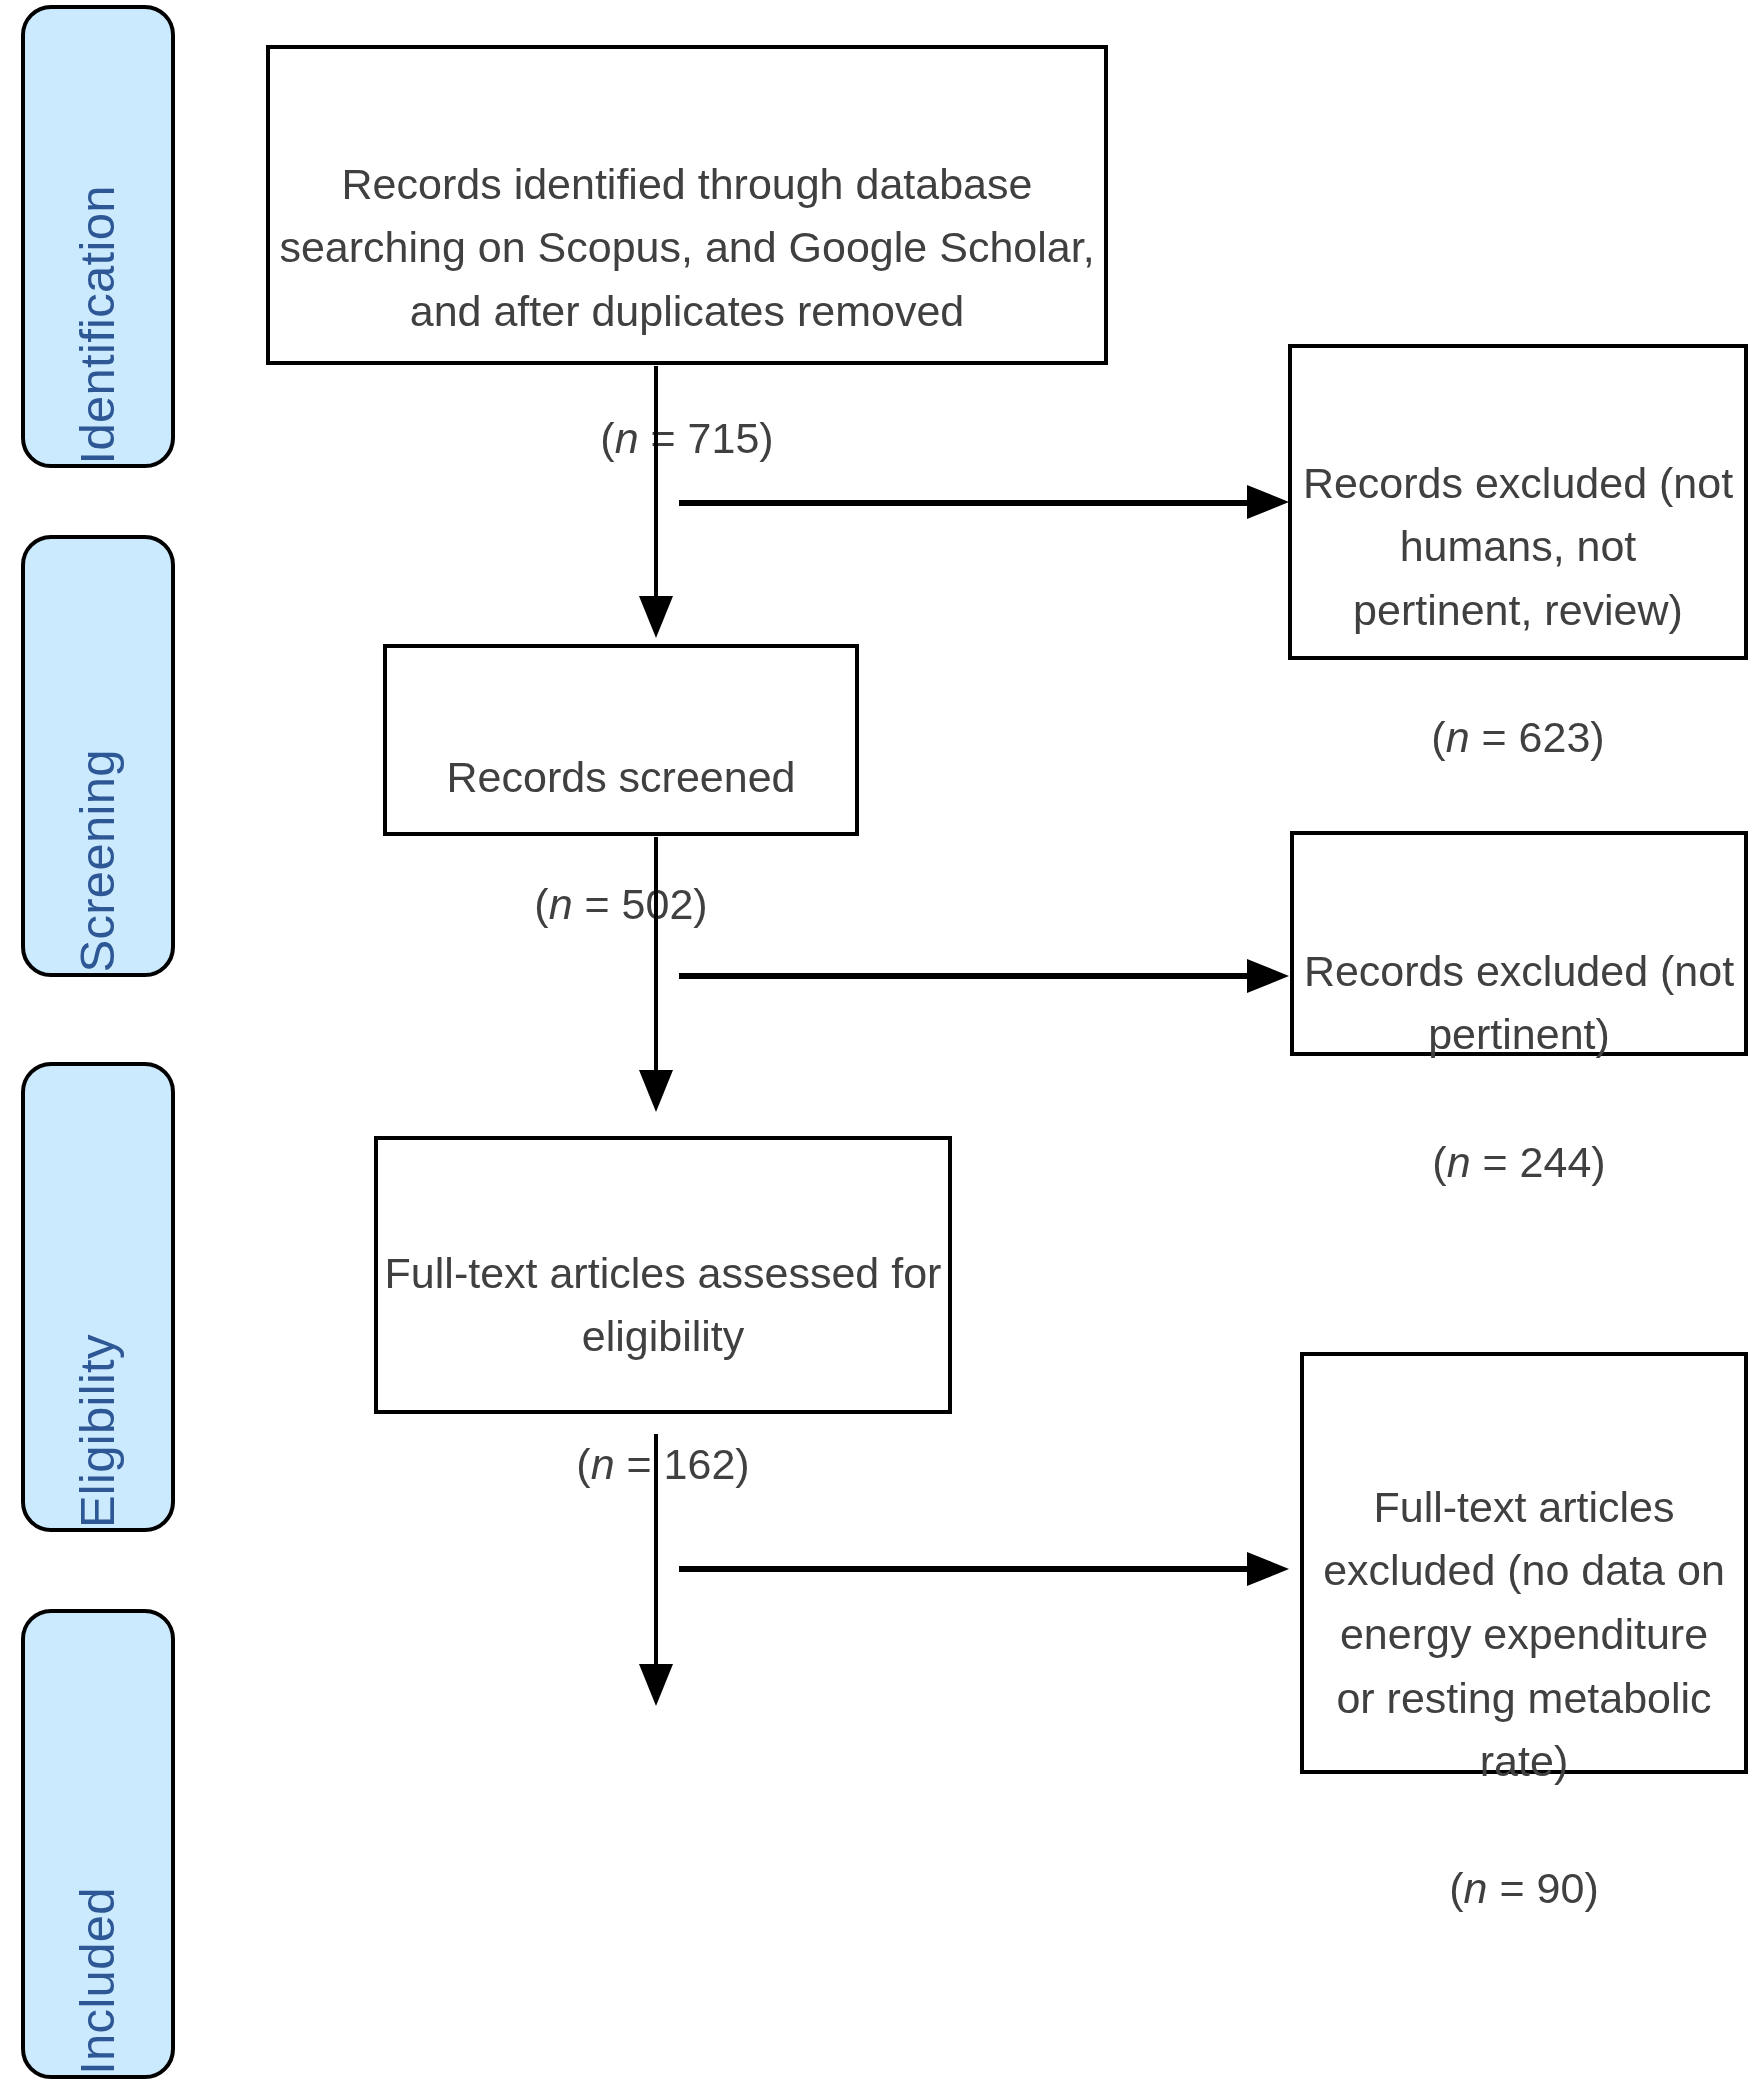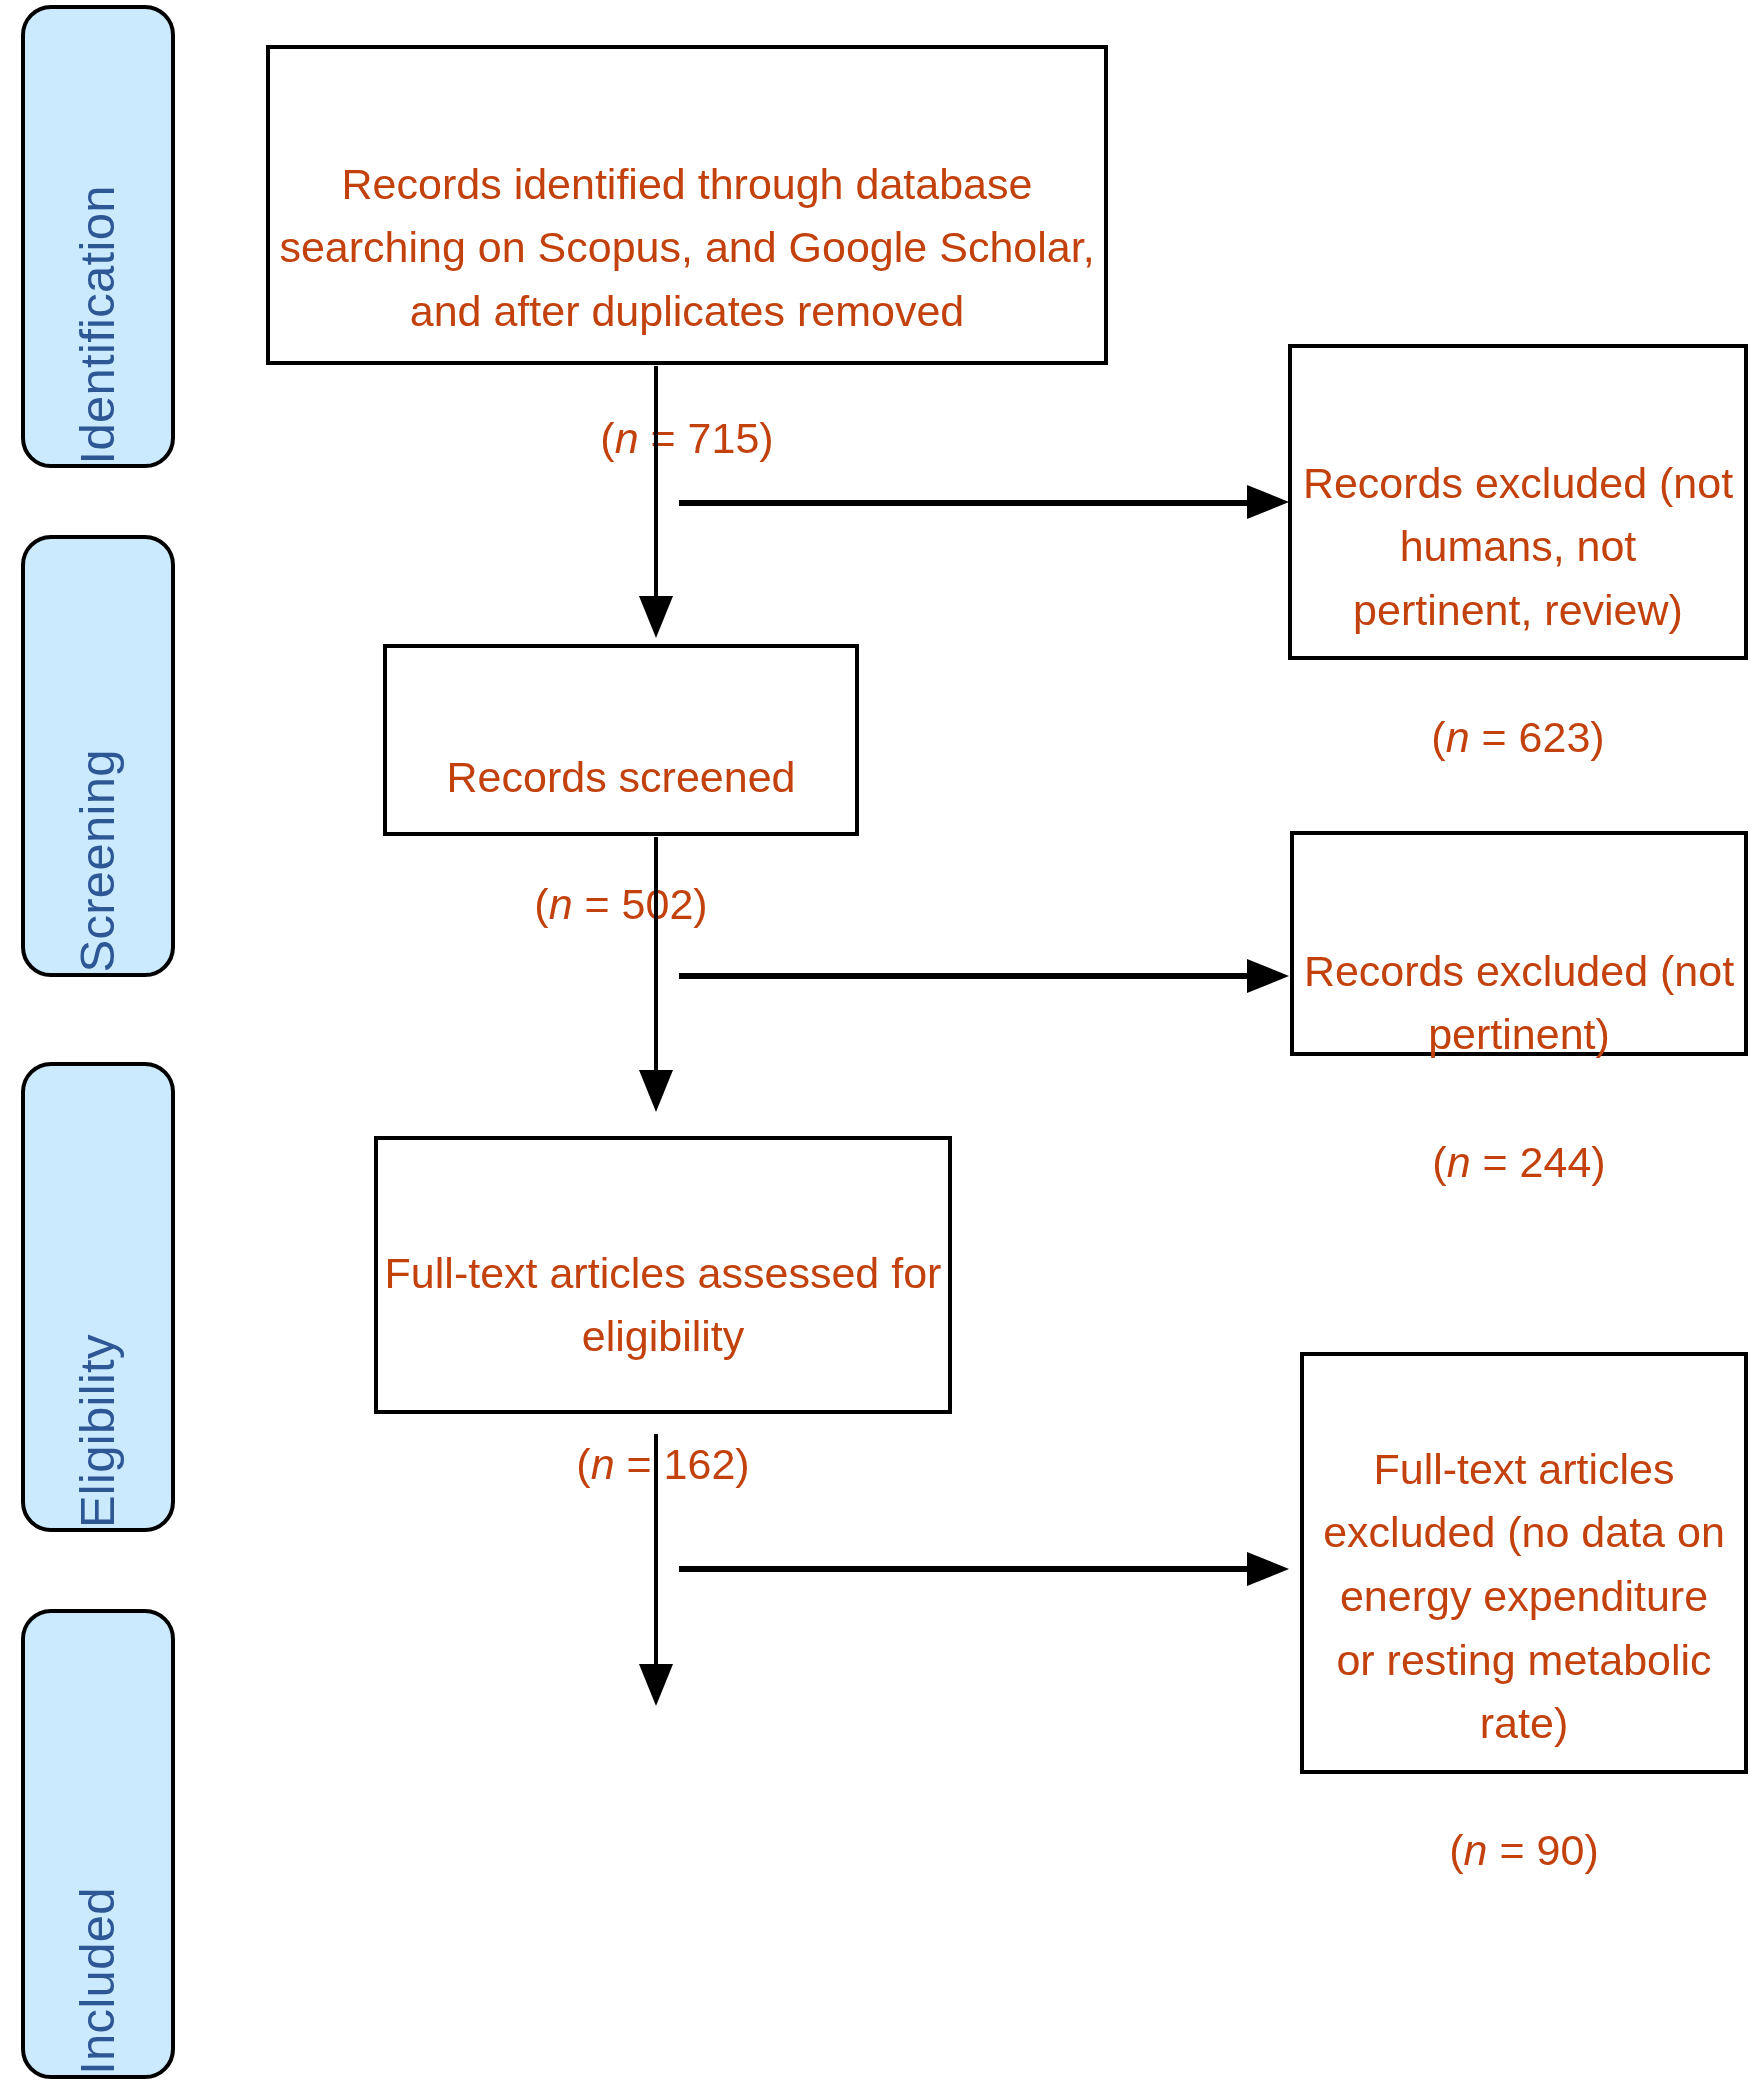--- a/index.html
+++ b/index.html
@@ -52,21 +52,21 @@
   .flow-box {
     position: absolute;
     background: #ffffff;
     border: 4.1px solid #000000;
     box-sizing: border-box;
     display: flex;
     align-items: flex-start;
     justify-content: center;
   }
   .flow-text {
-    color: #c2410c;
+    color: #404040;
     font-size: 43px;
     line-height: 1.48;
     text-align: center;
     width: 100%;
     white-space: pre-line;
   }
   .flow-text .n-italic { font-style: italic; }
 
   
   .vline {
@@ -160,21 +160,21 @@
 
   <div class="flow-box" style="left:374px; top:1136px; width:578px; height:278px;">
     <div class="flow-text" style="padding-top:38px;">
       <span>Full-text articles assessed for
 eligibility</span><br>
       <span><span>(</span><span class="n-italic">n</span><span> = </span><span>162</span><span>)</span></span>
     </div>
   </div>
 
   <div class="flow-box" style="left:1300px; top:1352px; width:448px; height:422px;">
-    <div class="flow-text" style="padding-top:18px;text-align:center;">
+    <div class="flow-text" style="padding-top:56px;text-align:center;">
       <span>Full-text articles
 excluded (no data on
 energy expenditure
 or resting metabolic
 rate)</span><br>
       <span><span>(</span><span class="n-italic">n</span><span> = </span><span>90</span><span>)</span></span>
     </div>
   </div>
 
 

